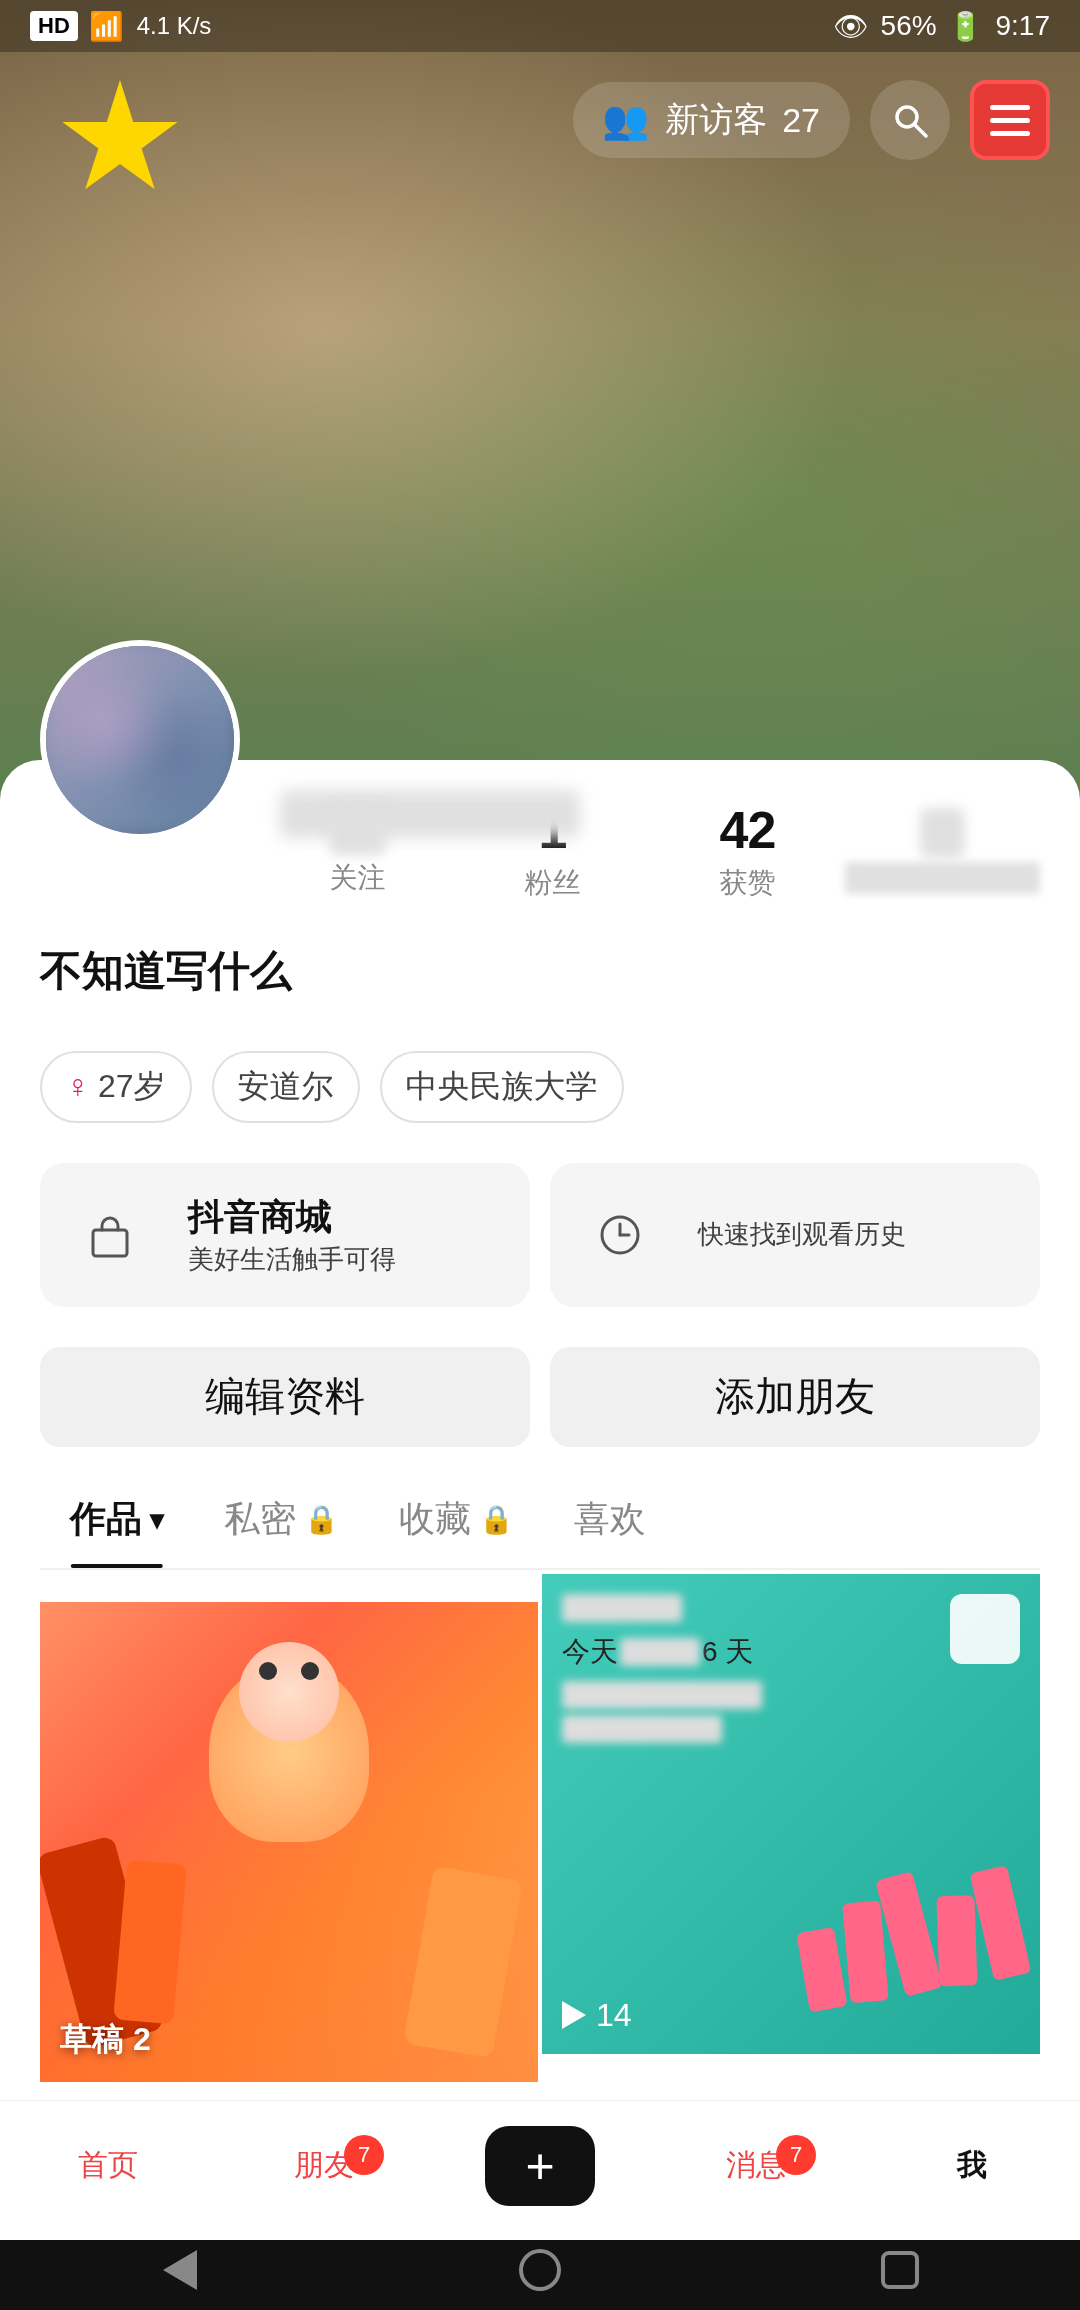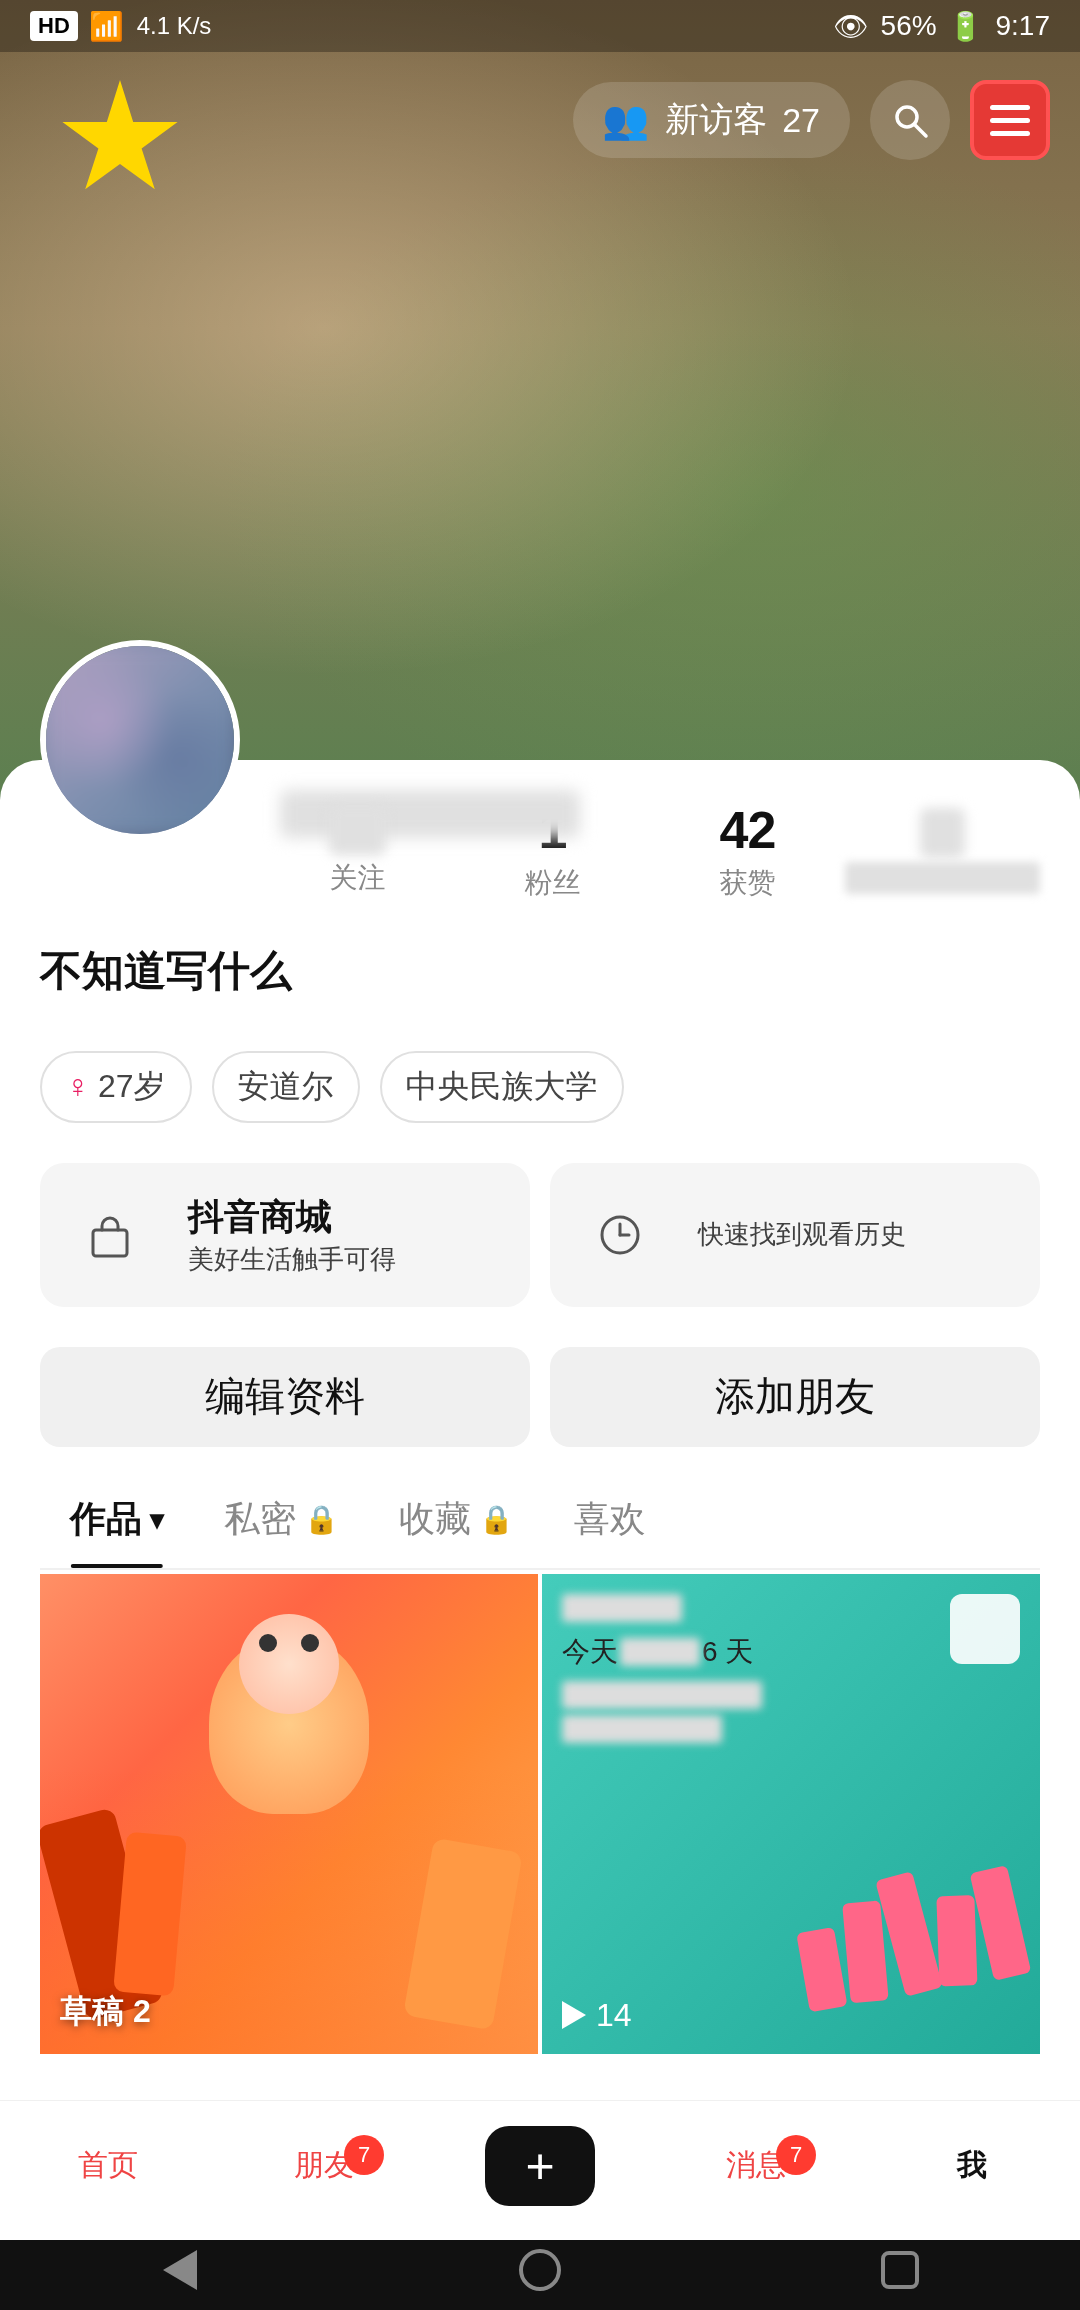--- a/index.html
+++ b/index.html
@@ -320,20 +320,21 @@
       margin-top: 4px;
     }
     .video-thumb {
       position: relative;
       height: 480px;
       background: #888;
       overflow: hidden;
     }
     .video-thumb-1 {
       background: linear-gradient(135deg, #ff9066 0%, #ff6644 30%, #ff8833 60%, #ffaa55 100%);
+      margin-top: 28px;
     }
     .video-thumb-2 {
       background: linear-gradient(135deg, #44ccbb 0%, #33bbaa 50%, #22aa99 100%);
     }
     
     .v1-shapes {
       position: absolute;
       inset: 0;
       overflow: hidden;
     }

